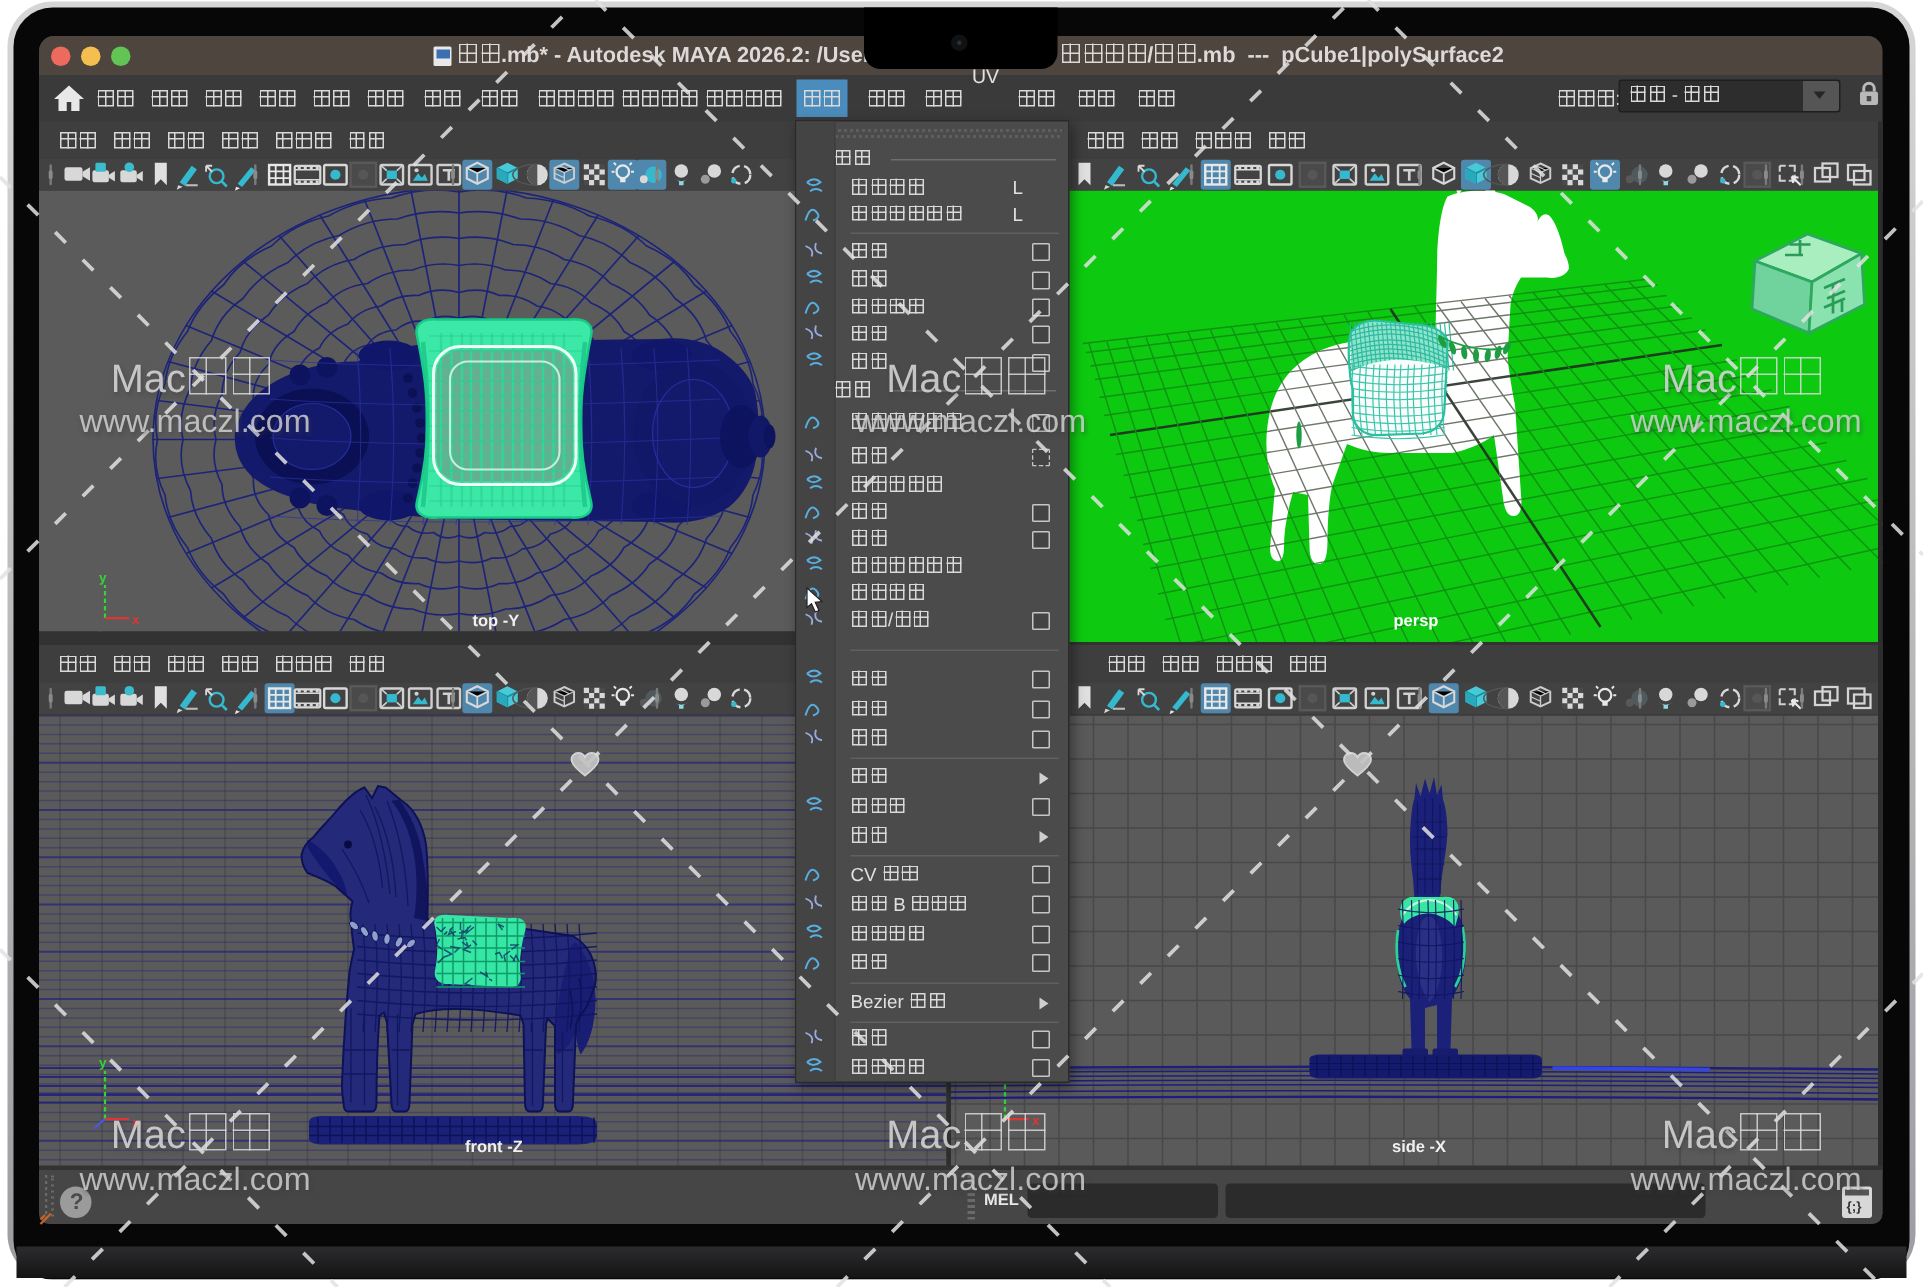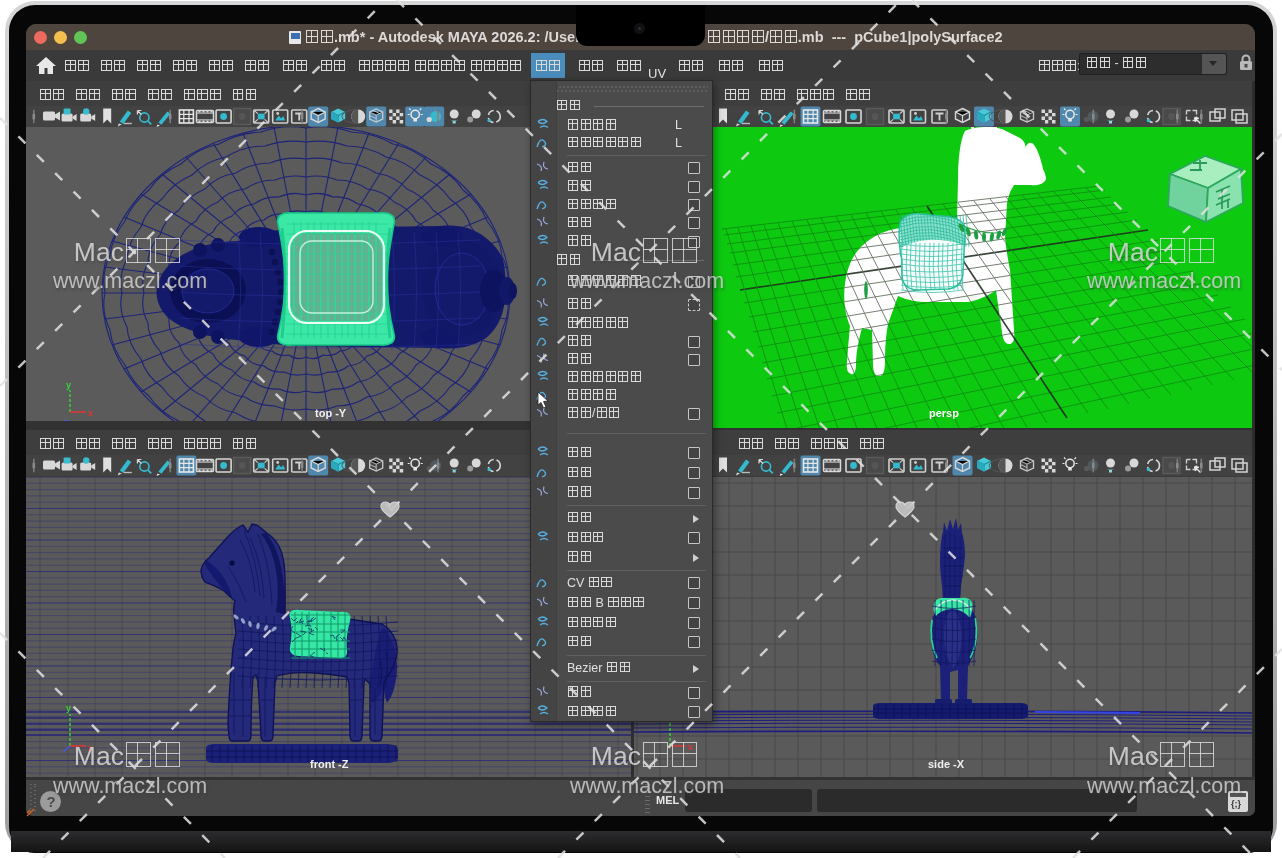--- a/index.html
+++ b/index.html
@@ -47,21 +47,21 @@
       <div class="mi" style="left:218px;top:26px"><i class="cj"></i><i class="cj"></i></div>
       <div class="mi" style="left:256px;top:26px"><i class="cj"></i><i class="cj"></i></div>
       <div class="mi" style="left:294px;top:26px"><i class="cj"></i><i class="cj"></i></div>
       <div class="mi" style="left:332px;top:26px"><i class="cj"></i><i class="cj"></i><i class="cj"></i><i class="cj"></i></div>
       <div class="mi" style="left:388px;top:26px"><i class="cj"></i><i class="cj"></i><i class="cj"></i><i class="cj"></i></div>
       <div class="mi" style="left:444px;top:26px"><i class="cj"></i><i class="cj"></i><i class="cj"></i><i class="cj"></i></div>
       <div class="abs" style="left:505px;top:29px;width:34px;height:25px;background:#4a8cbc"></div>
       <div class="mi" style="left:509px;top:26px"><i class="cj"></i><i class="cj"></i></div>
       <div class="mi" style="left:552px;top:26px"><i class="cj"></i><i class="cj"></i></div>
       <div class="mi" style="left:590px;top:26px"><i class="cj"></i><i class="cj"></i></div>
-      <div class="mi" style="left:622px;top:34px">UV</div>
+      <div class="mi" style="left:622px;top:11px">UV</div>
       <div class="mi" style="left:652px;top:26px"><i class="cj"></i><i class="cj"></i></div>
       <div class="mi" style="left:692px;top:26px"><i class="cj"></i><i class="cj"></i></div>
       <div class="mi" style="left:732px;top:26px"><i class="cj"></i><i class="cj"></i></div>
       <div class="mi" style="left:1012px;top:26px;color:#d8d8d8"><i class="cj"></i><i class="cj"></i><i class="cj"></i>:</div>
       <div class="abs" style="left:1053px;top:28.5px;width:148px;height:22px;background:#2d2d2d;border:1px solid #1f1f1f;border-radius:2px"></div>
       <div class="abs" style="left:1060px;top:31px;height:17px;line-height:17px;font-size:12.5px;color:#dcdcdc"><i class="cj"></i><i class="cj"></i> - <i class="cj"></i><i class="cj"></i></div>
       <div class="abs" style="left:1176px;top:29.5px;width:24px;height:20px;background:#555555;border-radius:0 2px 2px 0"></div>
       <div class="abs" style="left:1183px;top:37px;width:0;height:0;border-top:5px solid #262626;border-left:4.5px solid transparent;border-right:4.5px solid transparent"></div>
       <svg class="abs" style="left:1212px;top:30px" width="16" height="18">
         <rect x="2" y="7" width="12" height="9" rx="1.5" fill="#b9b9b9"></rect>

